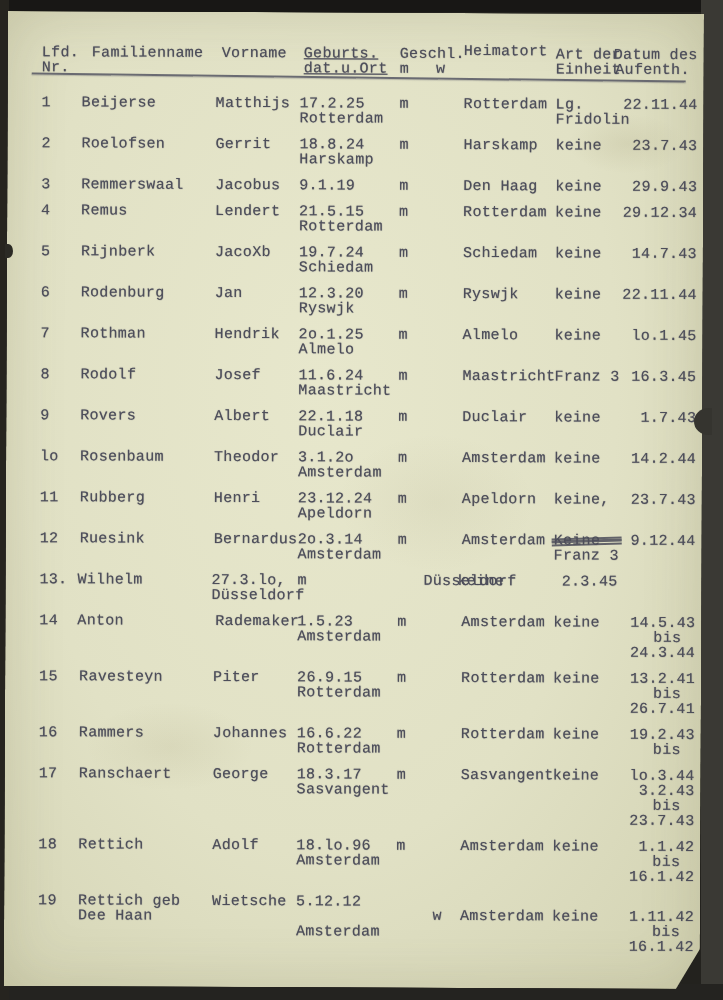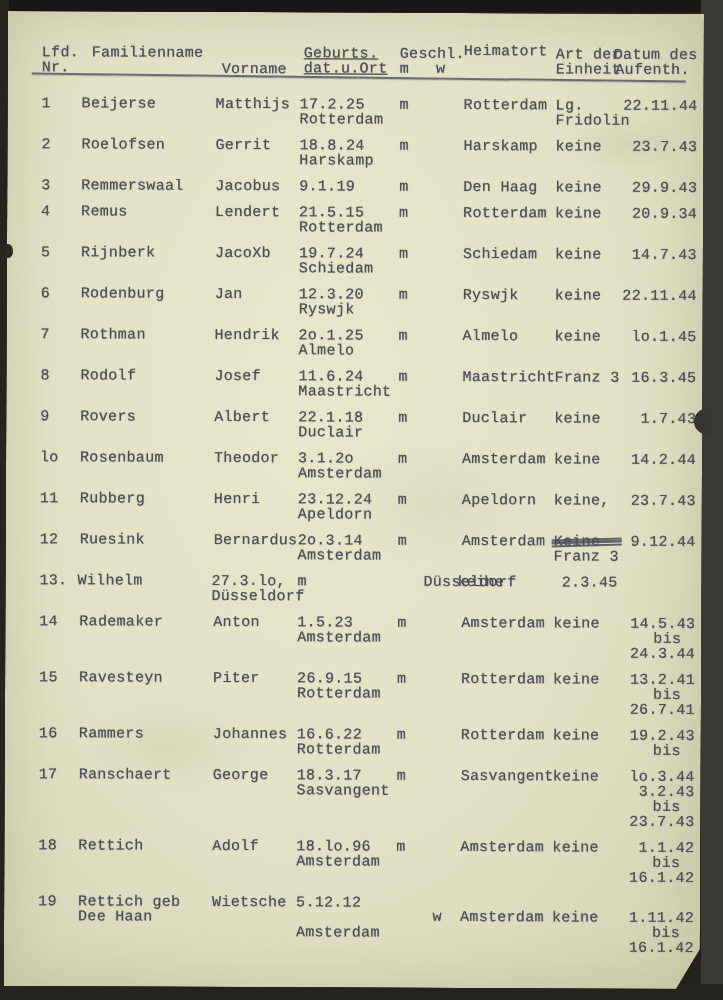--- a/index.html
+++ b/index.html
@@ -30,21 +30,21 @@
   .c-nr{padding-left:8px;}
   .c-name{padding-left:4px;font-family:Liberation Mono, monospace;}
   .c-vn{padding-left:2px;}
   .c-w{text-align:center;}
   .c-home{padding-left:4px;}
   .c-dt{text-align:right;padding-right:2px;}
   .c-dt .ln.bis{padding-right:14px;}
   
   .header{margin-bottom:0;}
   .header .c-name{padding-left:14px;}
-  .header .c-vn{padding-left:8px;margin-top:16px;}
+  .header .c-vn{padding-left:8px;}
   .header .c-gb{padding-left:4px;text-decoration:underline;}
   .header .c-m .ln,.header .c-dt .ln{overflow:visible;}
   .header .c-dt{text-align:right;transform:translateX(-8px);}
   .header .c-home{margin-top:-3px;}
   .sp{display:block;height:15px;}
   .rule{
     position:absolute;left:24px;top:64px;width:654px;height:2px;
     background:rgba(72,73,90,.78);transform:rotate(0.45deg);
     box-shadow:0 1px 1px rgba(72,73,90,.25);
   }
@@ -220,21 +220,21 @@
           <span class="ln">m</span>
         </div>
     <div class="c c-w"></div>
     <div class="c c-home">
           <span class="ln">Rotterdam</span>
         </div>
     <div class="c c-art">
           <span class="ln">keine</span>
         </div>
     <div class="c c-dt">
-          <span class="ln">20.9.34</span>
+          <span class="ln">29.12.34</span>
         </div>
   </div>
       <div class="trow">
     <div class="c c-nr">
           <span class="ln">5</span>
         </div>
     <div class="c c-name">
           <span class="ln">Rijnberk</span>
         </div>
     <div class="c c-vn">
@@ -477,25 +477,25 @@
           <span class="ln">keine</span>
         </div>
     <div class="c c-dt">
           <span class="ln">2.3.45</span>
         </div>
   </div>
       <div class="trow">
     <div class="c c-nr">
           <span class="ln">14</span>
         </div>
+    <div class="c c-vn">
+          <span class="ln">Anton</span>
+        </div>
     <div class="c c-name">
           <span class="ln">Rademaker</span>
-        </div>
-    <div class="c c-vn">
-          <span class="ln">Anton</span>
         </div>
     <div class="c c-gb">
           <span class="ln">1.5.23</span>
           <span class="ln">Amsterdam</span>
         </div>
     <div class="c c-m">
           <span class="ln">m</span>
         </div>
     <div class="c c-w"></div>
     <div class="c c-home">

